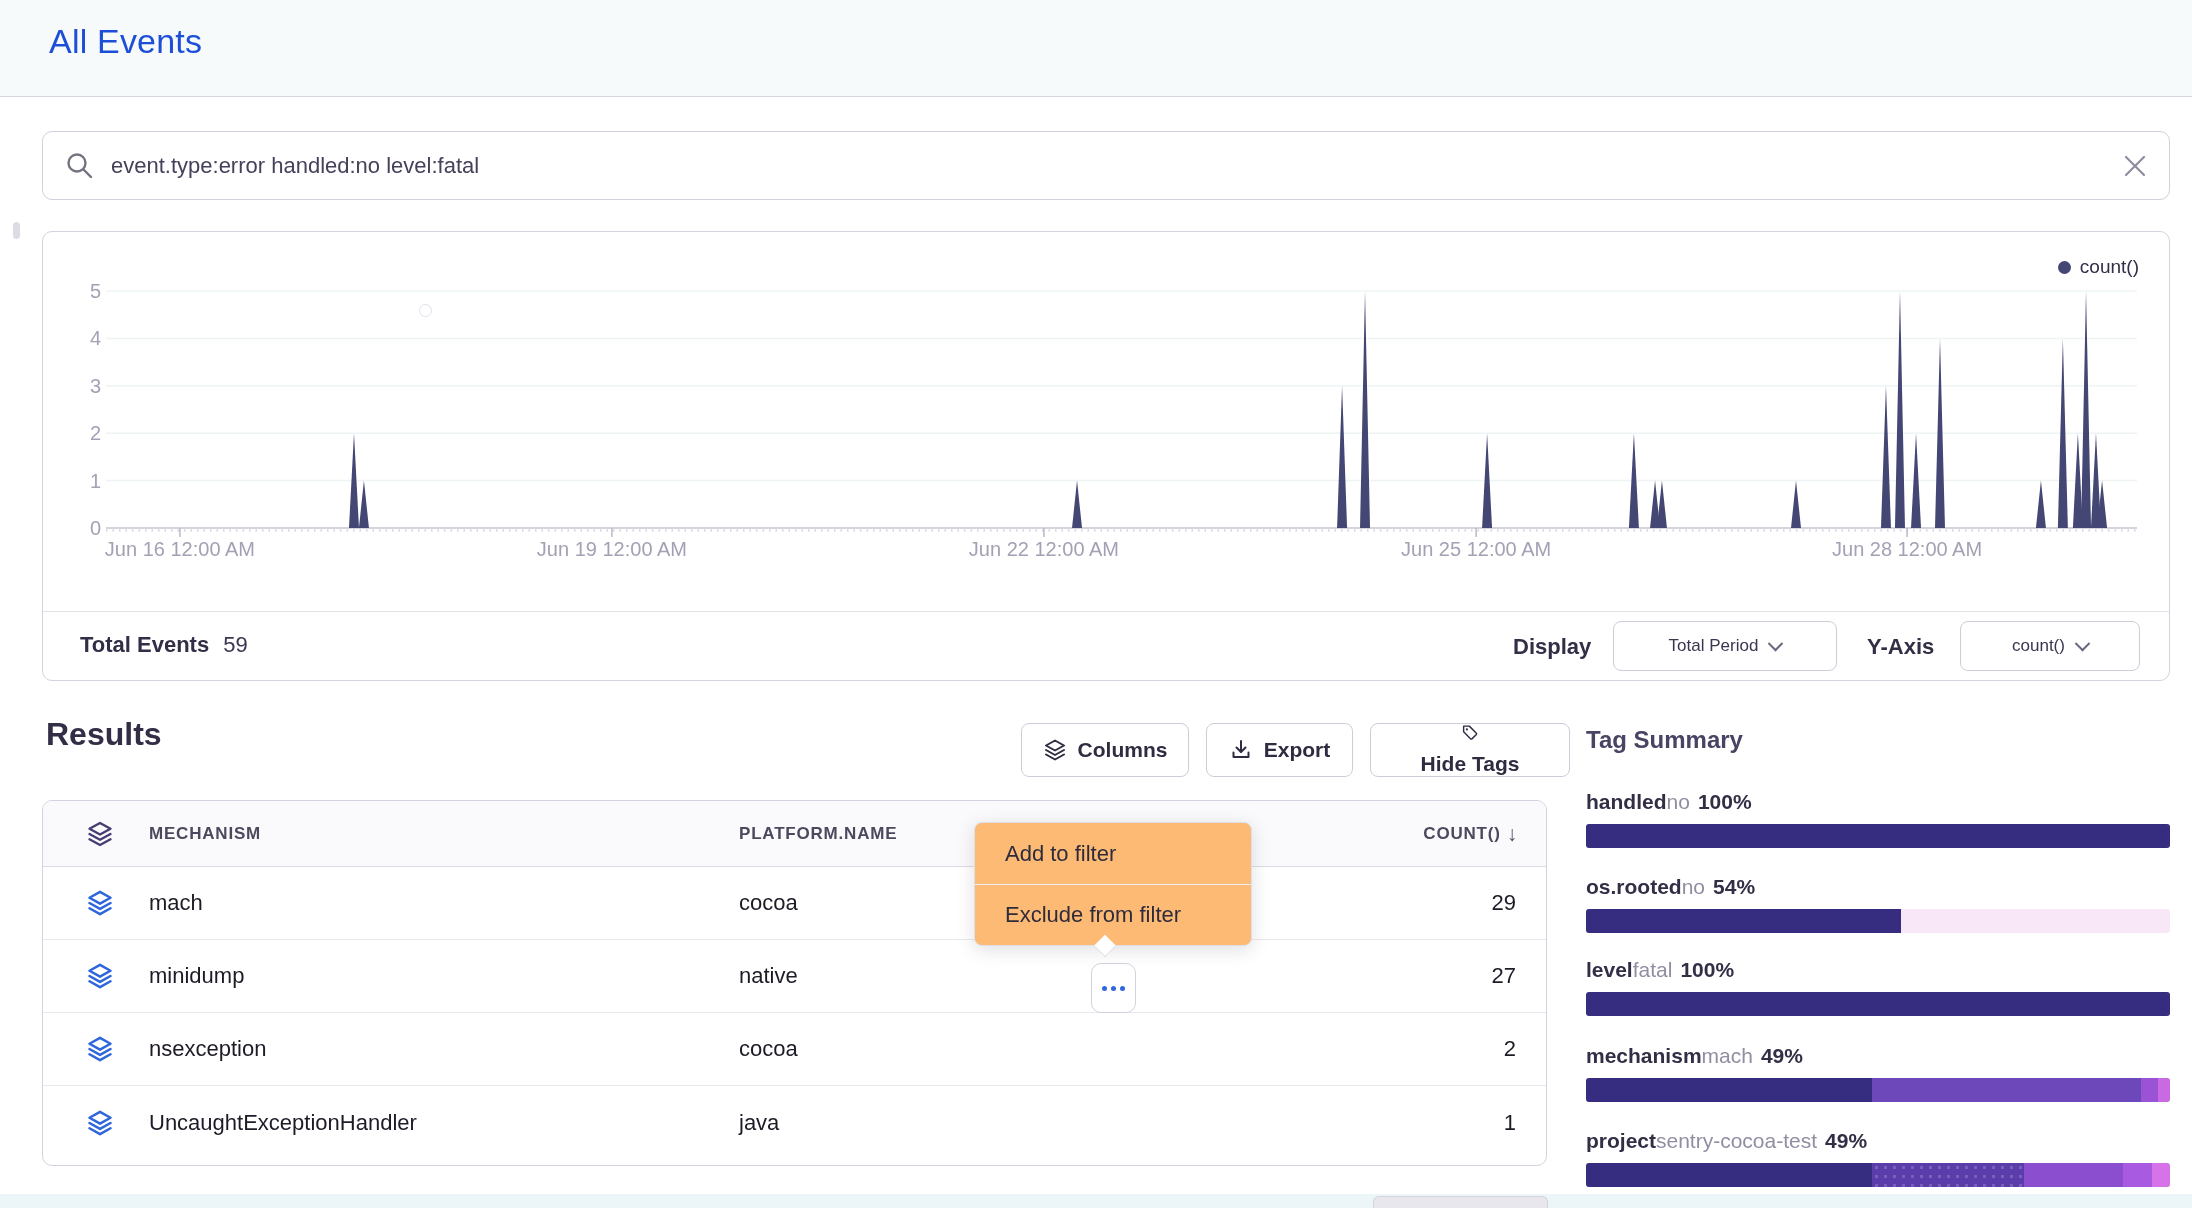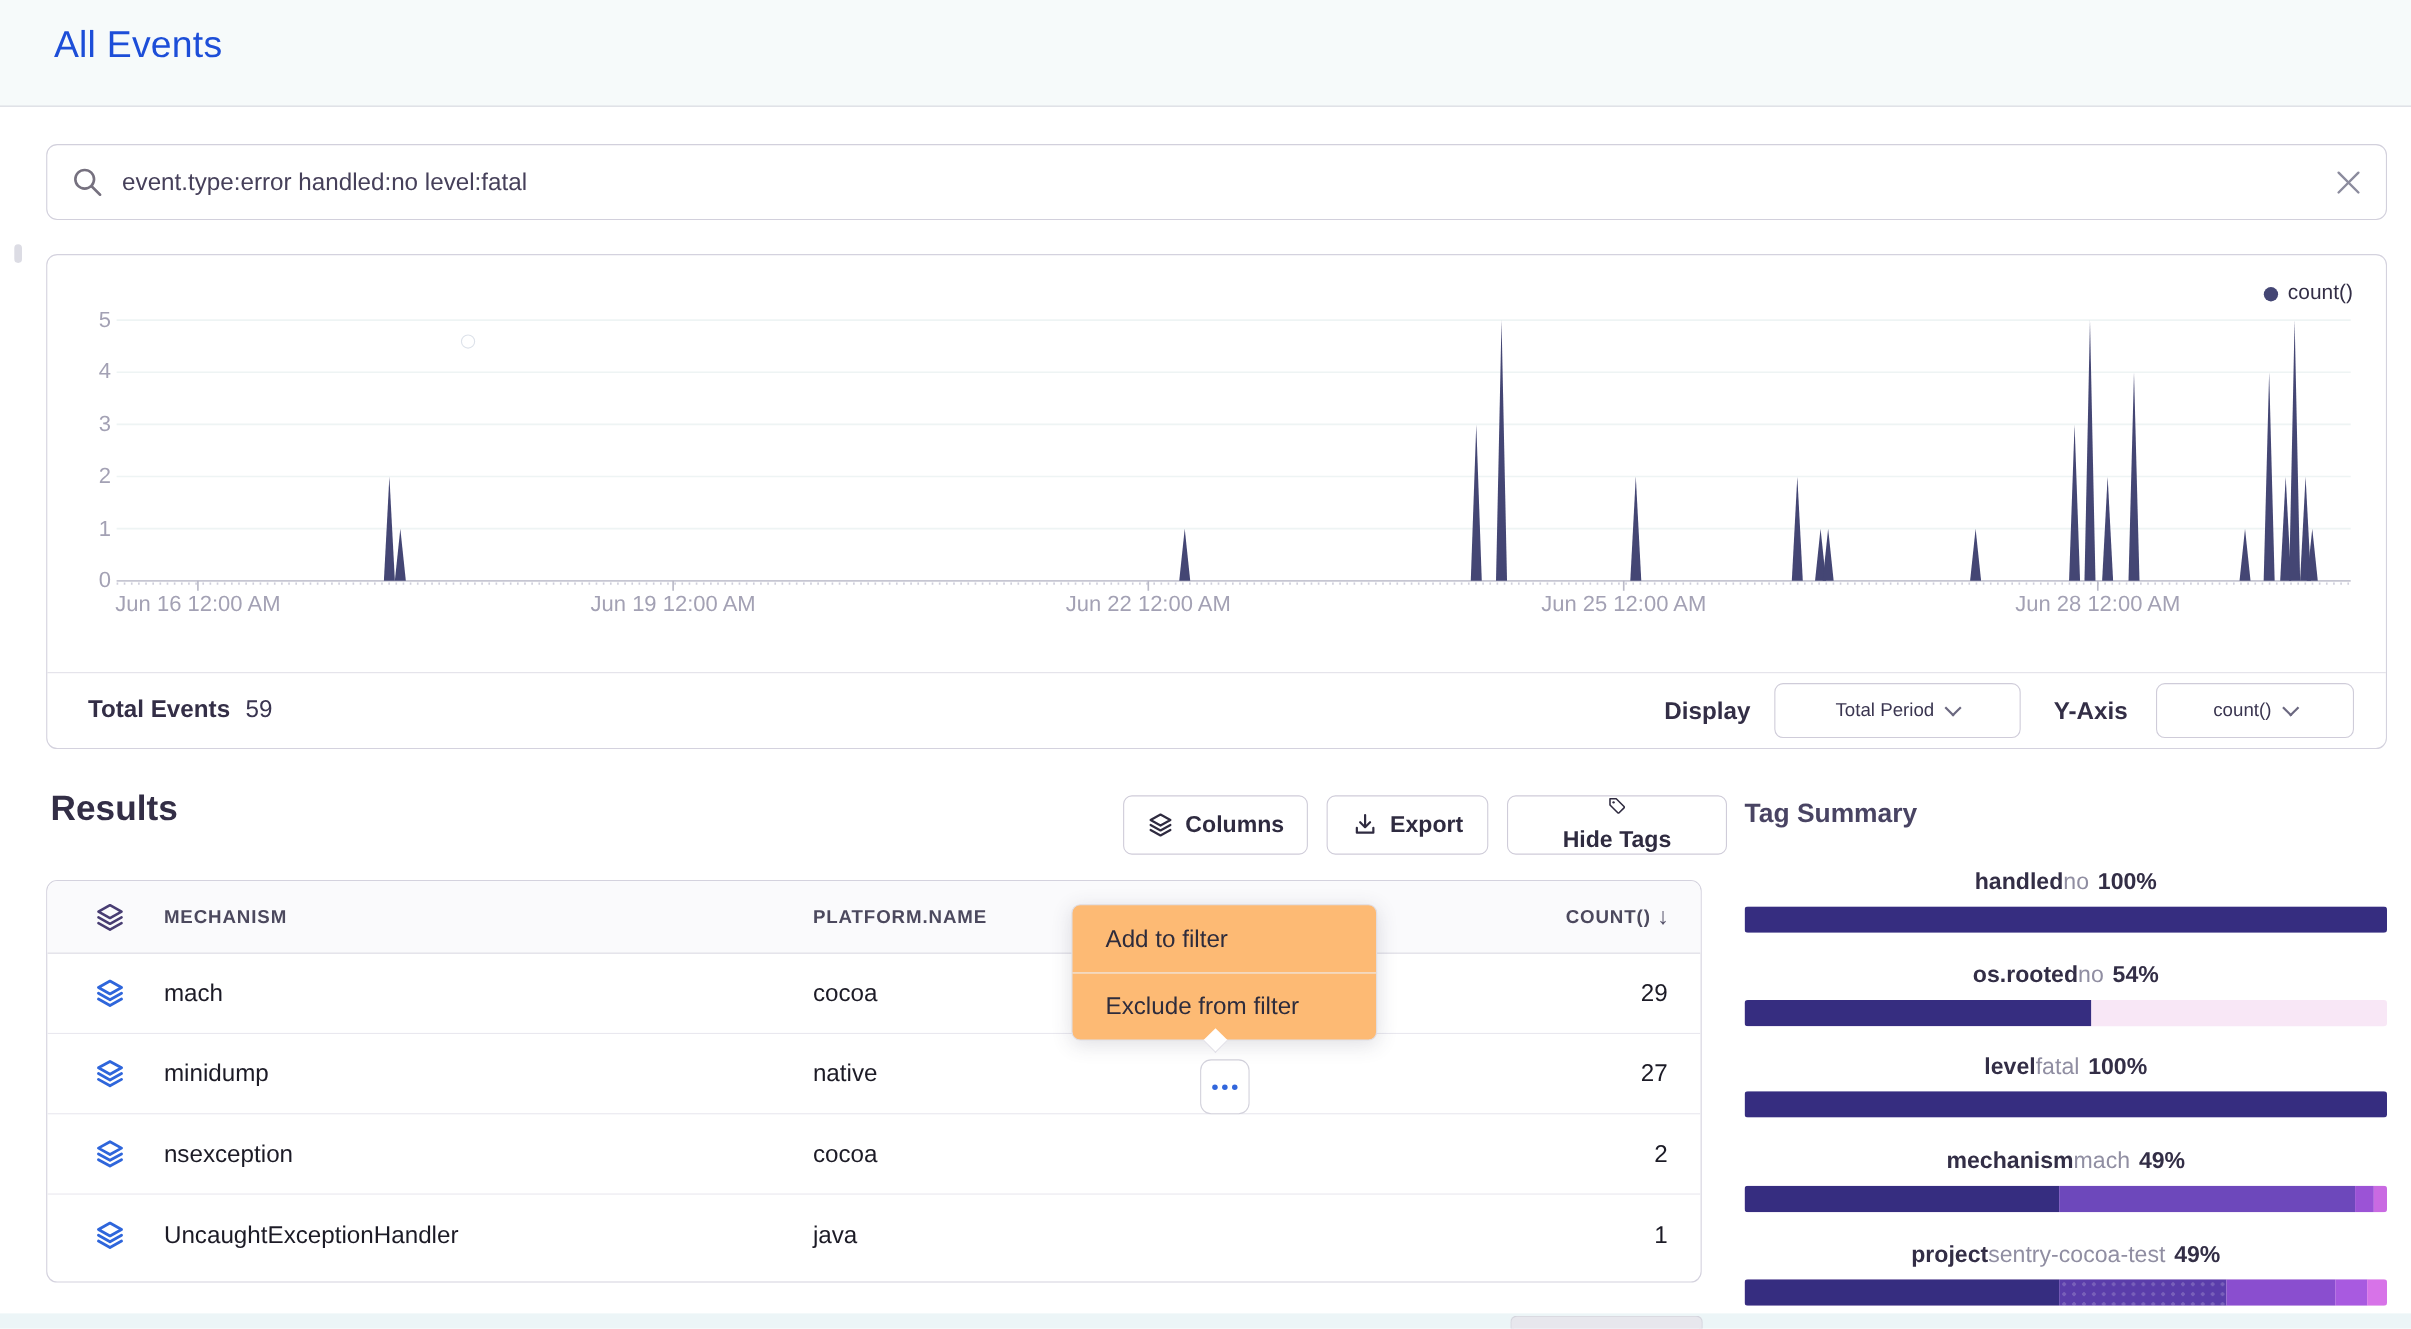--- a/index.html
+++ b/index.html
@@ -65,21 +65,21 @@
   .ctx-item { height:61px; display:flex; align-items:center; padding-left:30px; font-size:22px; color:#2e2c3c; cursor:pointer; }
   .ctx-item + .ctx-item { border-top:1px solid #ededf2; }
   .ctx-caret { position:absolute; left:122px; bottom:-8.5px; width:16px; height:16px; background:#fff; border-right:1px solid #e0dfe7; border-bottom:1px solid #e0dfe7; transform:rotate(45deg); }
   .dots-btn { position:absolute; left:1091px; top:963px; width:45px; height:50px; background:#fff; border:1.5px solid #d3d2dc; border-radius:10px; display:flex; align-items:center; justify-content:center; gap:4px; cursor:pointer; z-index:4; }
   .dots-btn i { width:5px; height:5px; border-radius:50%; background:#3166dc; }
 
   
   .tag-summary { position:absolute; left:1586px; top:722px; width:584px; }
   .tag-title { font-size:24px; font-weight:700; color:#494463; position:absolute; left:0; top:4px; }
   .tag-item { position:absolute; left:0; width:584px; }
-  .tag-line { display:flex; justify-content:center; align-items:baseline; height:26px; }
+  .tag-line { display:flex; justify-content:flex-start; align-items:baseline; height:26px; }
   .tag-key { font-size:21px; font-weight:700; color:#332e46; }
   .tag-val { font-size:21px; color:#908ea2; }
   .tag-val b { color:#332e46; font-weight:700; margin-left:8px; }
   .tag-bar { margin-top:8px; height:24px; border-radius:3px; overflow:hidden; display:flex; }
   .seg { height:100%; }
   .seg.dotted { background-image:radial-gradient(rgba(255,255,255,.18) 1.6px, transparent 1.6px); background-size:9px 9px; }
 
   
   .bottom-strip { position:absolute; left:0; top:1194px; width:2192px; height:14px; background:#ecf5f7; }
   .pagination-stub { position:absolute; left:1373px; top:1196px; width:175px; height:12px; background:#e7e7ed; border:1px solid #d4d4dd; border-bottom:none; border-radius:6px 6px 0 0; }

